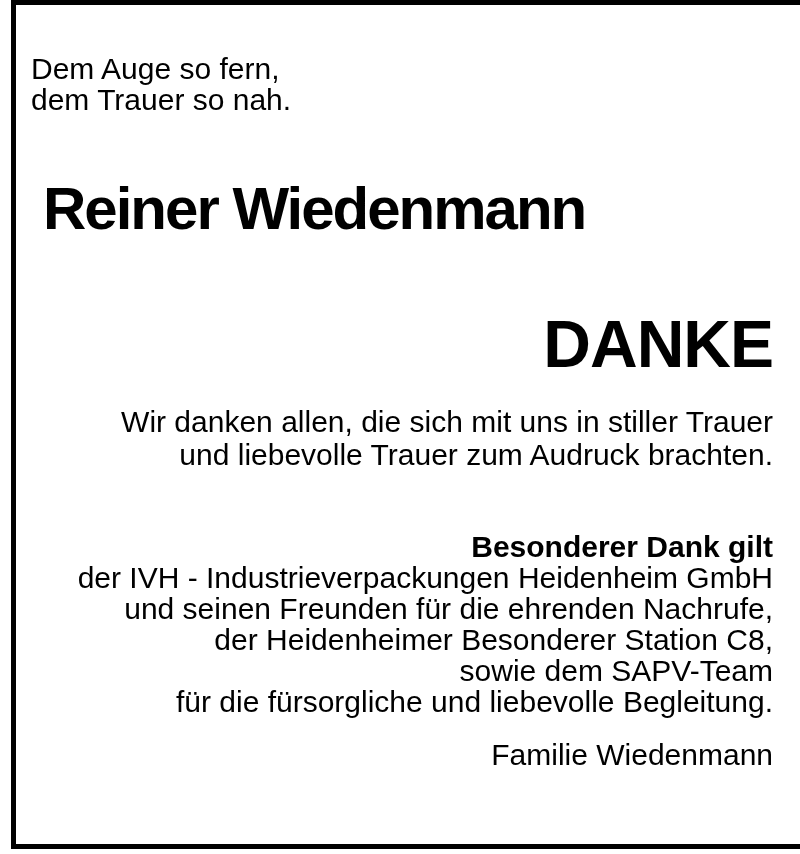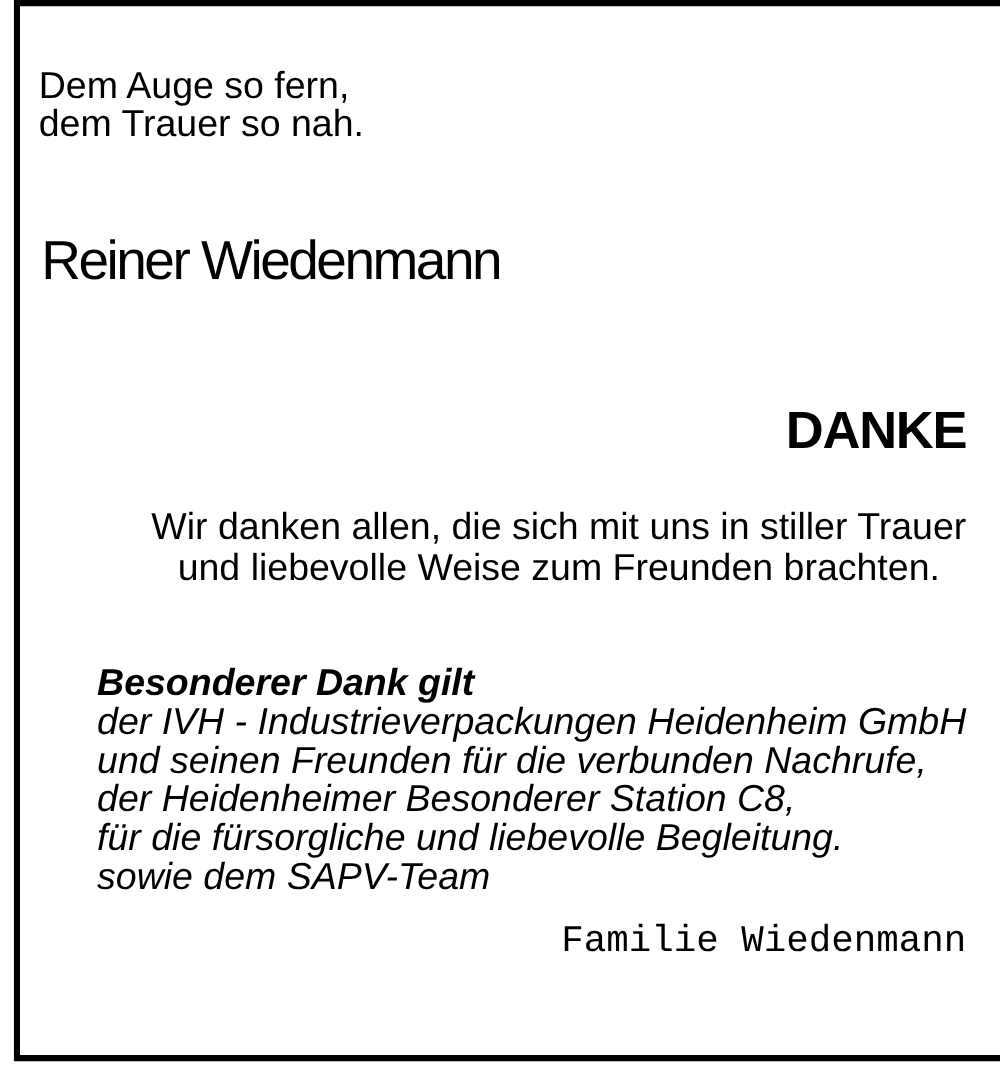--- a/index.html
+++ b/index.html
@@ -30,96 +30,95 @@
     position: absolute;
     left: 20px;
     top: 53px;
     font-size: 30px;
     line-height: 31px;
     text-align: left;
     white-space: nowrap;
   }
   .deceased-name {
     position: absolute;
-    left: 22px;
+    left: 32px;
     top: 173px;
-    font-size: 44px;
+    font-size: 60px;
     line-height: 72px;
-    font-weight: normal;
+    font-weight: bold;
     letter-spacing: -2px;
     white-space: nowrap;
   }
   .thank-you-headline {
     position: absolute;
     right: 38px;
     top: 317px;
-    font-size: 42px;
+    font-size: 66px;
     line-height: 54px;
     font-weight: bold;
     letter-spacing: -1px;
     text-align: center;
     white-space: nowrap;
   }
   .thanks-paragraph {
     position: absolute;
     right: 38px;
     top: 405px;
     font-size: 30px;
     line-height: 33px;
-    text-align: center;
+    text-align: right;
     white-space: nowrap;
   }
   .special-thanks {
     position: absolute;
     right: 38px;
     top: 531px;
     font-size: 30px;
     line-height: 31px;
+    text-align: right;
     white-space: nowrap;
-    font-style: italic;
   }
   .special-thanks .heading {
     font-weight: bold;
   }
   .signature {
     position: absolute;
     right: 38px;
     top: 739px;
     font-size: 30px;
     line-height: 31px;
     text-align: right;
     white-space: nowrap;
-    font-family: Liberation Mono, monospace;
   }
 </style>
 </head>
 <body>
 
 <div class="page">
 
   <div class="frame"></div>
 
   <div class="epigraph">
     <div>Dem Auge so fern,</div>
     <div>dem Trauer so nah.</div>
   </div>
 
   <div class="deceased-name">Reiner Wiedenmann</div>
 
   <div class="thank-you-headline">DANKE</div>
 
   <div class="thanks-paragraph">
     <div>Wir danken allen, die sich mit uns in stiller Trauer</div>
-    <div>und liebevolle Weise zum Freunden brachten.</div>
+    <div>und liebevolle Trauer zum Audruck brachten.</div>
   </div>
 
   <div class="special-thanks">
     <div class="heading">Besonderer Dank gilt</div>
     <div>der IVH - Industrieverpackungen Heidenheim GmbH</div>
-    <div>und seinen Freunden für die verbunden Nachrufe,</div>
+    <div>und seinen Freunden für die ehrenden Nachrufe,</div>
     <div>der Heidenheimer Besonderer Station C8,</div>
+    <div>sowie dem SAPV-Team</div>
     <div>für die fürsorgliche und liebevolle Begleitung.</div>
-    <div>sowie dem SAPV-Team</div>
   </div>
 
   <div class="signature">Familie Wiedenmann</div>
 
 </div>
 
 </body></html>

